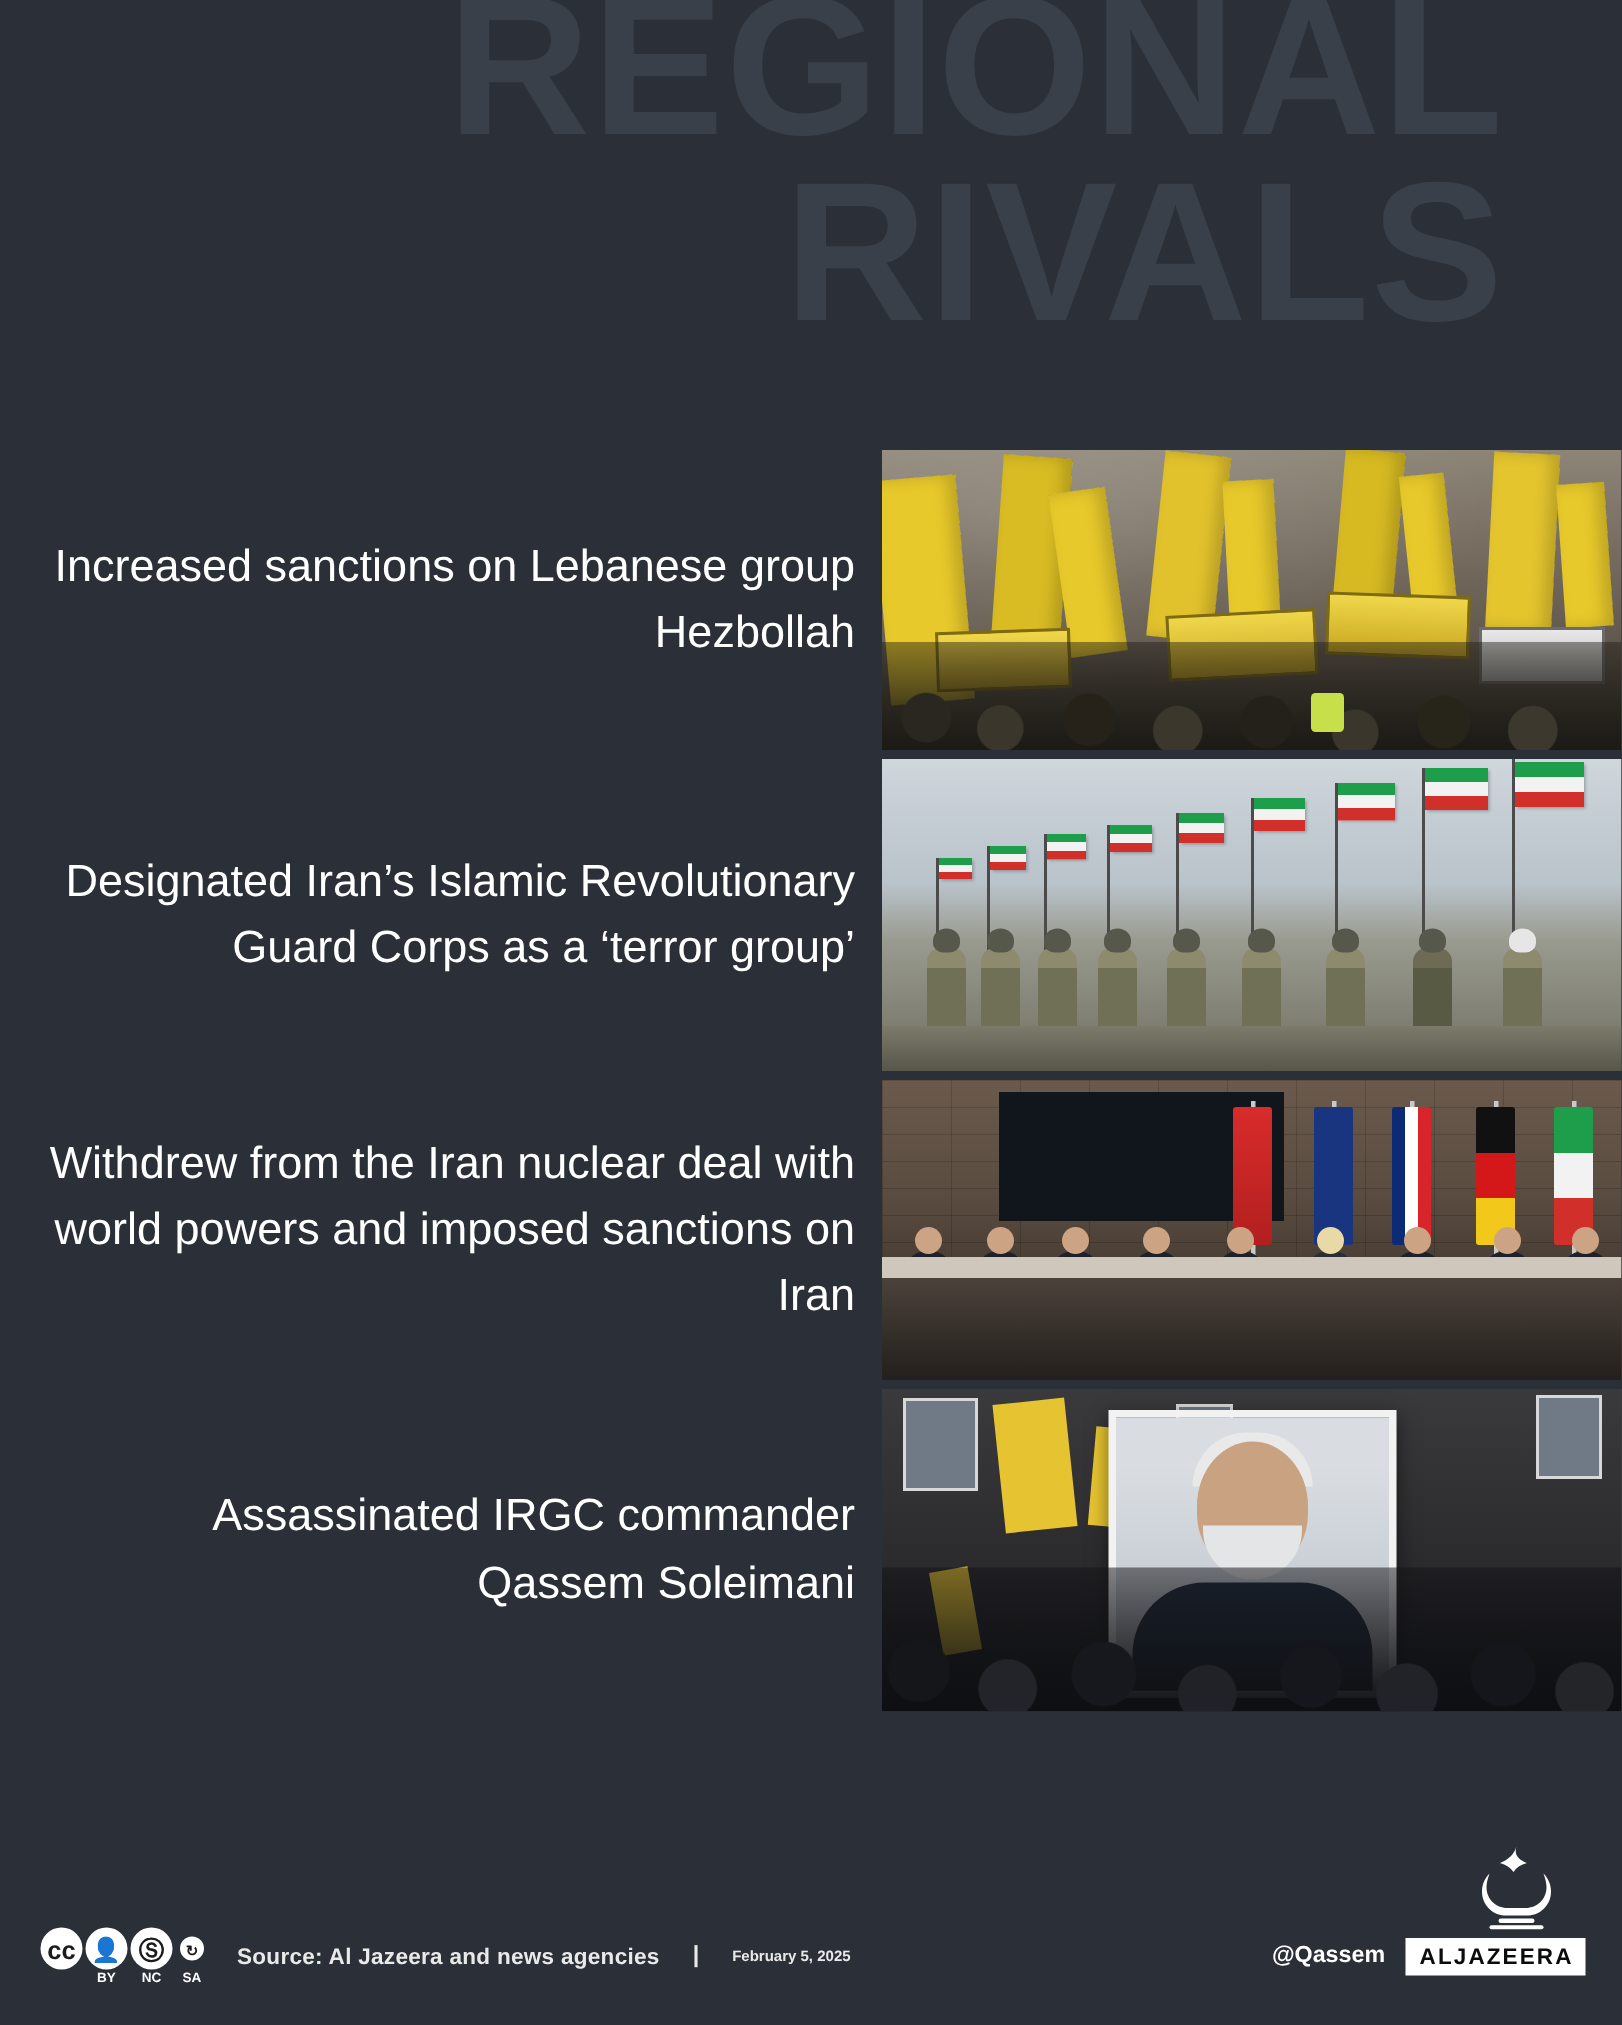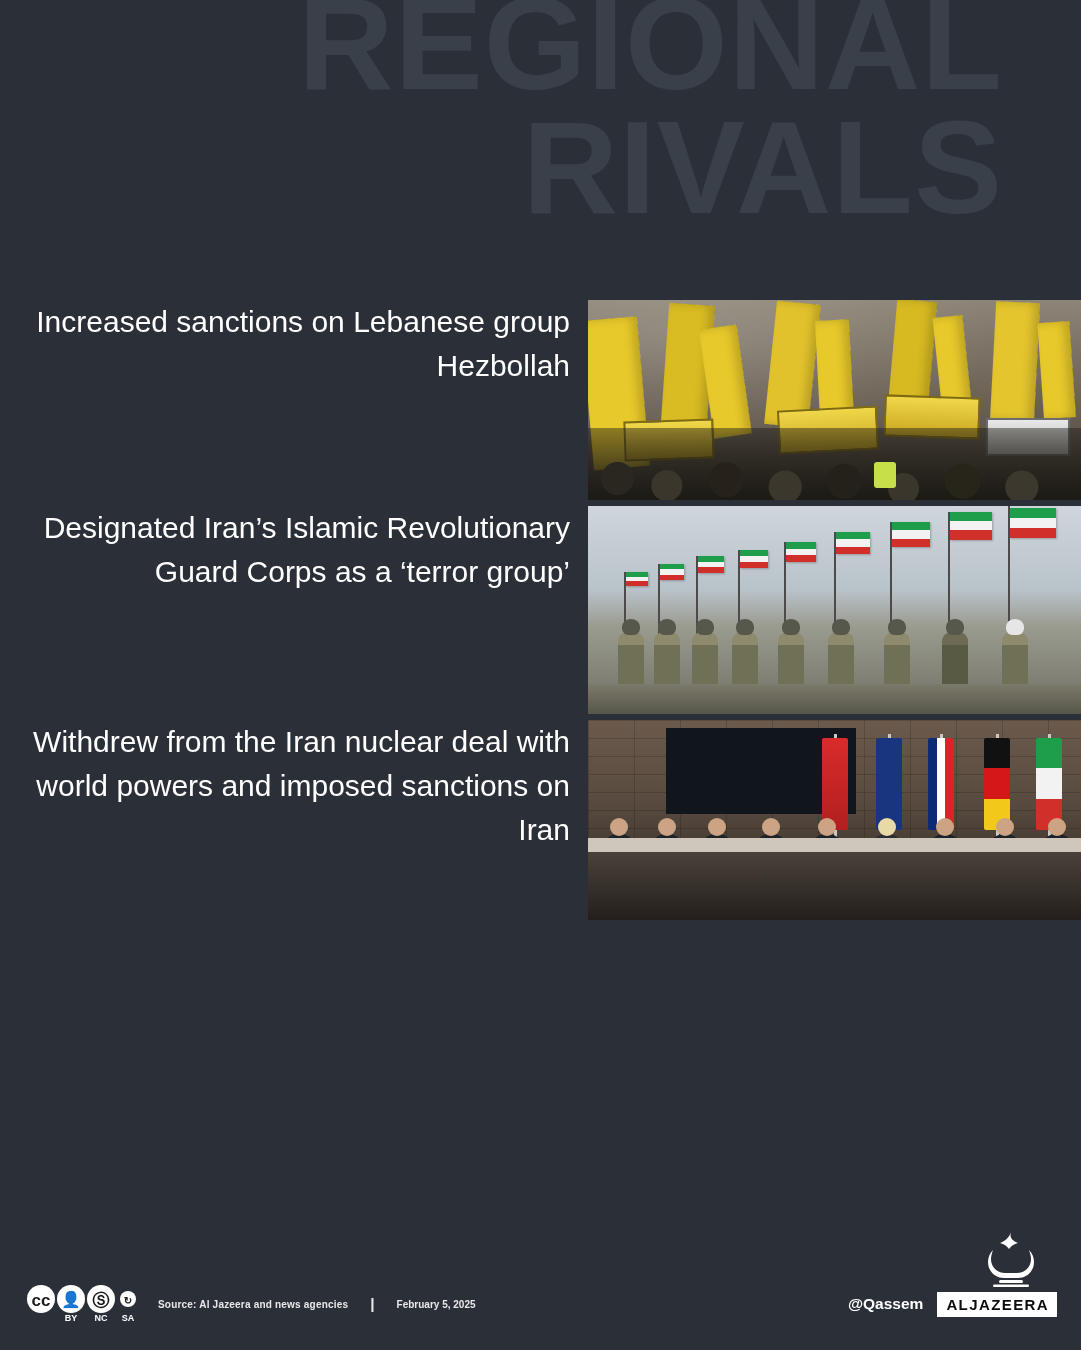--- a/index.html
+++ b/index.html
@@ -39,20 +39,21 @@
   
   .rows {
     position: absolute;
     top: 300px;
     left: 0;
     width: 1081px;
   }
   .row {
     position: relative;
     display: flex;
+    align-items: center;
     justify-content: flex-end;
     margin-bottom: 6px;
   }
   .row-text {
     flex: 0 0 auto;
     width: 560px;
     text-align: right;
     padding-right: 18px;
     box-sizing: border-box;
     font-size: 30px;
@@ -246,21 +247,21 @@
     align-items: center;
   }
   .cc {
     margin-left: 24px;
     display: flex;
     align-items: center;
   }
   .cc svg { display: block; }
   .source {
     margin-left: 22px;
-    font-size: 10px;
+    font-size: 15px;
     font-weight: 700;
     color: #e9e9e9;
     letter-spacing: 0.2px;
   }
   .sep {
     margin: 0 22px;
     font-size: 15.5px;
     font-weight: 700;
     color: #e9e9e9;
   }
@@ -416,20 +417,40 @@
           <div class="head" style="left:348px; bottom:84px;"></div>
         <div class="person" style="left:400px;"></div>
           <div class="head" style="left:408px; bottom:84px;"></div>
         <div class="person" style="left:452px;"></div>
           <div class="head" style="left:460px; bottom:84px;"></div>
         <div class="table"></div>
       </div>
     </div>
   </div>
 
+  <div class="row row-4">
+    <div class="row-text">Assassinated IRGC commander Qassem Soleimani</div>
+    <div class="row-photo">
+      <div class="ph p4">
+        <div class="smallposter" style="left:14px; top:6px;"></div>
+        <div class="smallposter" style="left:196px; top:10px; width:34px; height:44px;"></div>
+        <div class="smallposter" style="left:436px; top:4px; width:40px; height:52px;"></div>
+        <div class="yflag" style="left:78px; top:8px; width:48px; height:86px; transform:rotate(-6deg);"></div>
+        <div class="yflag" style="left:140px; top:26px; width:30px; height:66px; transform:rotate(5deg);"></div>
+        <div class="yflag" style="left:36px; top:120px; width:26px; height:56px; transform:rotate(-10deg);"></div>
+        <div class="poster">
+          <span class="hair"></span>
+          <span class="face"></span>
+          <span class="beard"></span>
+          <span class="uniform"></span>
+        </div>
+        <div class="crowd4"></div>
+      </div>
+    </div>
+  </div>
 
 </div>
 
 <div class="aj-logo">
   <svg width="64" height="58" viewBox="0 0 64 58" aria-hidden="true">
     <g fill="#ffffff">
       <path d="M32 2c-2 6-6 9-11 11 4 1 7 3 9 6 2-3 5-5 9-6-5-2-9-5-7-11z"></path>
       <path d="M14 20c-3 3-5 7-5 12 0 9 7 16 16 16h14c9 0 16-7 16-16 0-5-2-9-5-12 1 3 2 6 2 9 0 8-6 14-14 14H26c-8 0-14-6-14-14 0-3 1-6 2-9z"></path>
       <rect x="20" y="50" width="24" height="3" rx="1.5"></rect>
       <rect x="14" y="54.5" width="36" height="2.6" rx="1.3"></rect>

